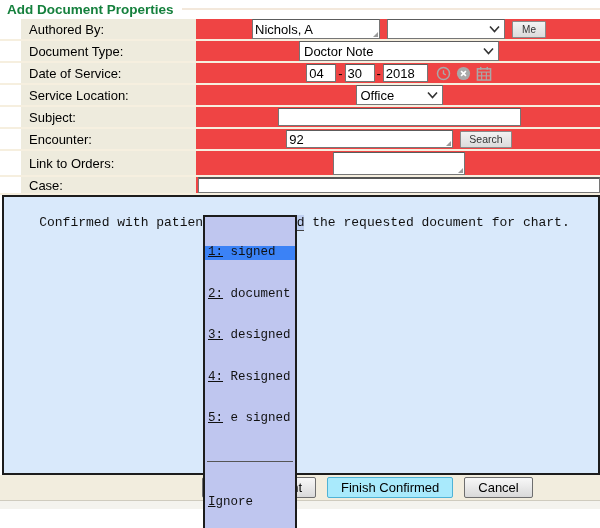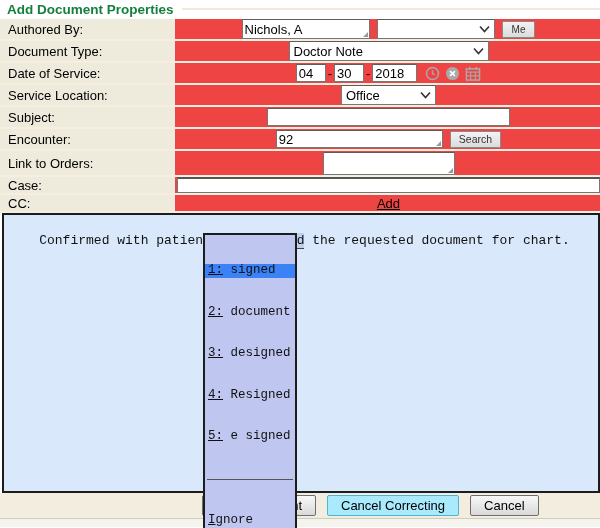--- a/index.html
+++ b/index.html
@@ -6,21 +6,21 @@
   #app {
     width:600px; height:528px; background:#ffffff; position:relative;
     font-family:"Liberation Sans", sans-serif; font-size:13px; color:#000;
     overflow:hidden; box-sizing:border-box;
   }
   
   .title-bar { height:19px; display:flex; align-items:center; padding-left:7px; }
   .title { color:#15803d; font-weight:bold; font-size:13.5px; white-space:nowrap; }
   .title-rule { flex:1; height:2px; background:#F3E8DB; margin-left:8px; margin-top:-2px; }
   
-  .row { display:flex; align-items:center; height:22px; border-bottom:2px solid #F6EFDF; box-sizing:border-box; }
+  .row { display:flex; align-items:center; height:22px; border-bottom:2px solid #F6EFDF; box-sizing:border-box;padding-left:21px; }
   .row.tall { height:26px; }
   .row.short { height:18px; }
   .row-label {
     width:175px; min-width:175px; align-self:stretch; display:flex; align-items:center;
     background:#EEEBDD; padding-left:8px; box-sizing:border-box; font-size:13px;
   }
   .row-field { flex:1; background:#ef4444; display:flex; align-items:center; padding-left:2px; height:100%;justify-content:center; }
   .tb {
     font-family:"Liberation Sans", sans-serif; font-size:13px; color:#000;
     border:1px solid #767676; border-top-color:#5c5c5c; background:#fff;
@@ -139,21 +139,21 @@
           <line x1="11" y1="6.5" x2="11" y2="15" stroke="#A9A9A9" stroke-width="1.2"></line>
           <line x1="1.5" y1="10.5" x2="15.5" y2="10.5" stroke="#A9A9A9" stroke-width="1.2"></line>
         </svg>
       </span>
     </div>
   </div>
 
   <div class="row">
     <div class="row-label">Service Location:</div>
     <div class="row-field">
-      <span class="sel" style="width:95px;">
+      <span class="sel" style="width:87px;">
         <span>Office</span>
         <svg width="13" height="12" viewBox="0 0 13 12">
           <polyline points="2,3.5 6.5,8.5 11,3.5" fill="none" stroke="#333" stroke-width="1.6"></polyline>
         </svg>
       </span>
     </div>
   </div>
 
   <div class="row">
     <div class="row-label">Subject:</div>
@@ -183,45 +183,39 @@
     </div>
   </div>
 
   <div class="row short">
     <div class="row-label">Case:</div>
     <div class="row-field" style="padding-right:0;">
       <input class="tb" style="width: 100%; height: 16px; border-top: 2px solid rgb(85, 85, 85);" value="">
     </div>
   </div>
 
-  <div class="row short">
-    <div class="row-label">CC:</div>
-    <div class="row-field">
-      <span class="link">Add</span>
-    </div>
-  </div>
 
   <div class="editor">
     <span>Confirmed with patient and </span><span class="miss">esigned</span><span> the requested document for chart.</span>
 
     
     <div class="spell-menu">
       <div class="menu-item selected">1: signed</div>
       <div class="menu-item">2: document</div>
       <div class="menu-item">3: designed</div>
       <div class="menu-item">4: Resigned</div>
       <div class="menu-item">5: e signed</div>
       <div class="menu-sep"></div>
       <div class="menu-item">Ignore</div>
       
       
     </div>
   </div>
 
   <div class="btn-bar">
     <button class="btn">Add Document</button>
-    <button class="btn btn-finish">Cancel Correcting</button>
+    <button class="btn btn-finish">Finish Confirmed</button>
     <button class="btn">Cancel</button>
   </div>
 
   <div class="bottom-strip"></div>
 
 </div>
 
 </body></html>

